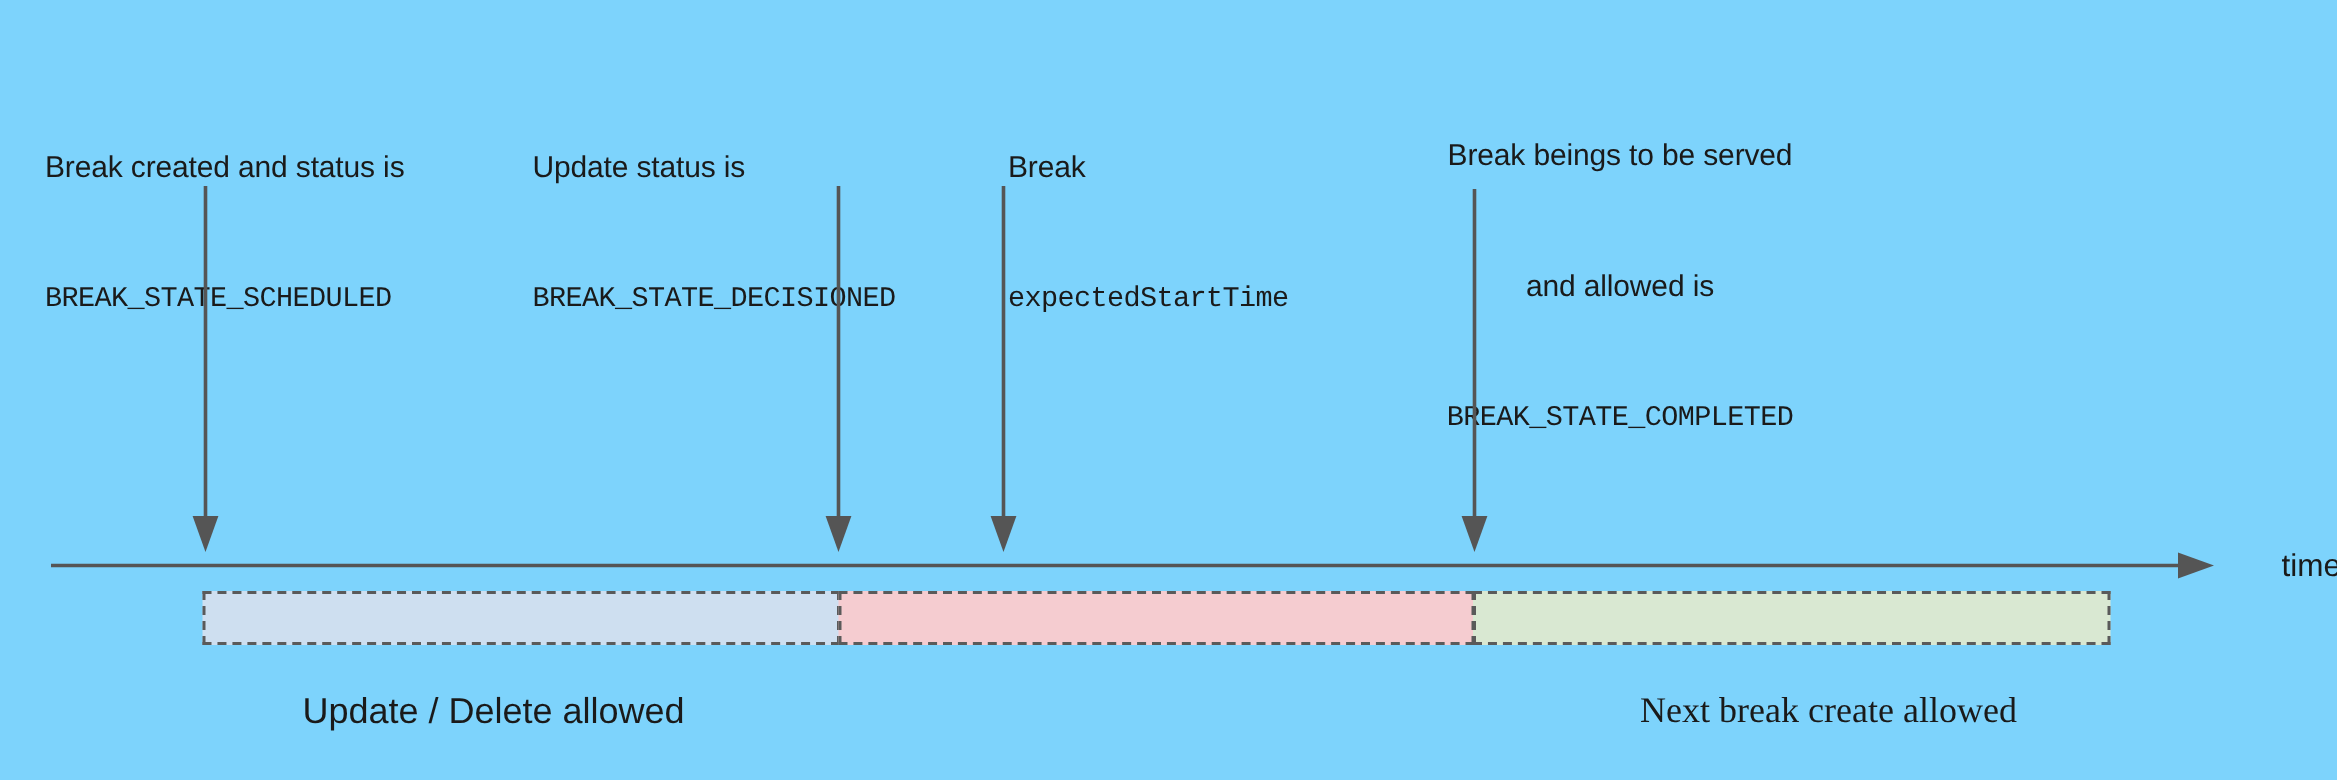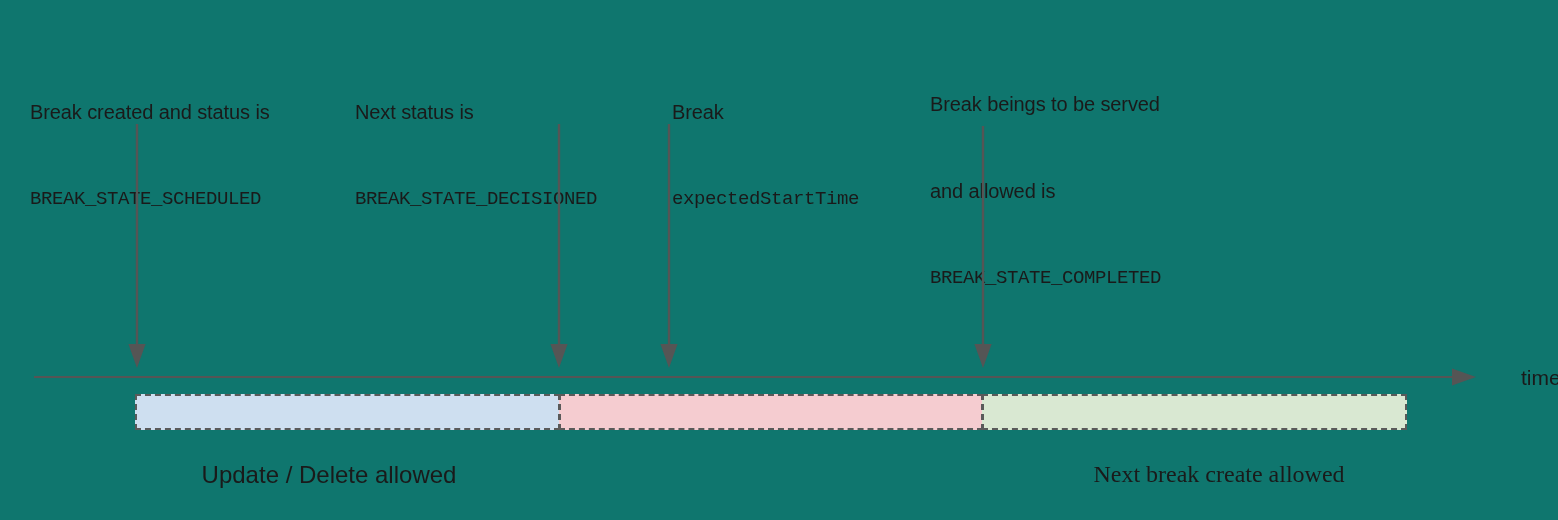--- a/index.html
+++ b/index.html
@@ -4,21 +4,21 @@
 <style>
   html, body {
     margin: 0;
     padding: 0;
     background: #ffffff;
   }
   #canvas {
     position: relative;
     width: 1558px;
     height: 520px;
-    background: #0f766e;
+    background: #7dd3fc;
     font-family: "Liberation Sans", sans-serif;
     overflow: hidden;
   }
 
   
   .annotation {
     position: absolute;
     color: #1a1a1a;
     line-height: 29px;
     white-space: pre-wrap;
@@ -78,30 +78,30 @@
 <body>
 
 <div id="canvas">
 
   <div class="annotation" style="left:30px; top:40px; width:330px;">
     <span class="line sans">Break created and status is</span>
     <span class="line mono">BREAK_STATE_SCHEDULED</span>
   </div>
 
   <div class="annotation" style="left:355px; top:40px; width:300px;">
-    <span class="line sans">Next status is</span>
+    <span class="line sans">Update status is</span>
     <span class="line mono">BREAK_STATE_DECISIONED</span>
   </div>
 
   <div class="annotation" style="left:672px; top:40px; width:260px;">
     <span class="line sans">Break</span>
     <span class="line mono">expectedStartTime</span>
   </div>
 
-  <div class="annotation" style="left:930px; top:32px; width:300px;">
+  <div class="annotation" style="left:930px; top:32px; width:300px;text-align:center;">
     <span class="line sans">Break beings to be served</span>
     <span class="line sans">and allowed is</span>
     <span class="line mono">BREAK_STATE_COMPLETED</span>
   </div>
 
   <svg class="marker-arrow" style="left:125px; top:120px;" width="24" height="250" viewBox="0 0 24 250">
     <line x1="12" y1="4" x2="12" y2="225" stroke="#555555" stroke-width="2.4"></line>
     <polygon points="12,248 3.4,224 20.6,224" fill="#555555"></polygon>
   </svg>
 

